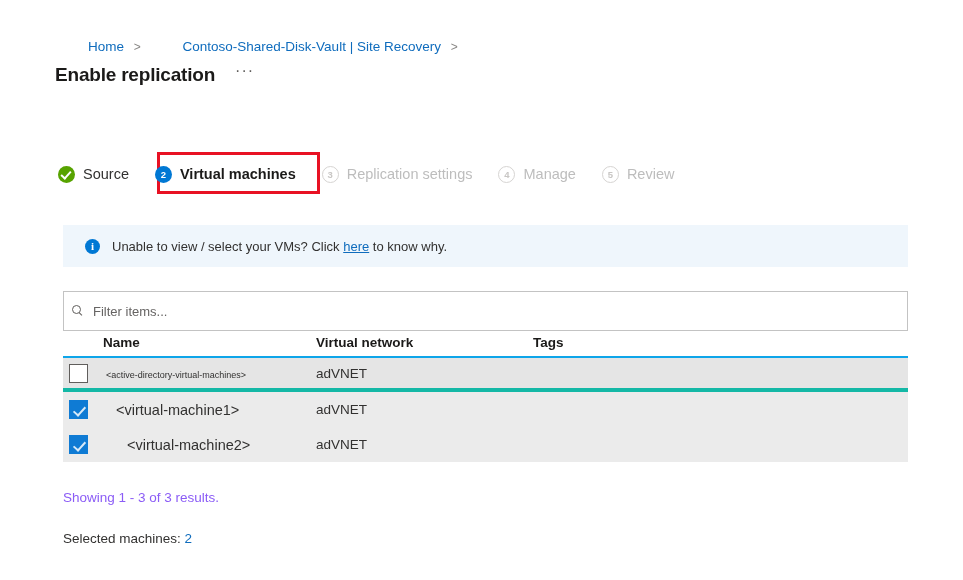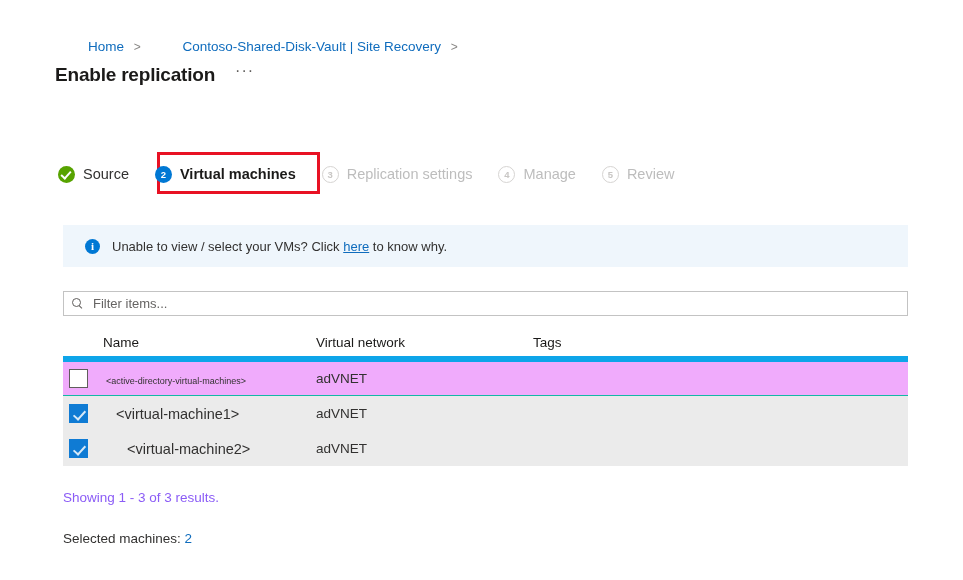--- a/index.html
+++ b/index.html
@@ -174,21 +174,21 @@
     text-decoration: underline;
     cursor: pointer;
   }
 
   
   .filter-box {
     position: absolute;
     left: 63px;
     top: 291px;
     width: 845px;
-    height: 25px;
+    height: 40px;
     border: 1px solid #c3c3c3;
     background: #ffffff;
     box-sizing: border-box;
     display: flex;
     align-items: center;
     padding-left: 8px;
   }
   .search-glyph {
     width: 12px; height: 12px;
     flex: none;
@@ -228,39 +228,39 @@
   .table {
     position: absolute;
     left: 63px;
     top: 328px;
     width: 845px;
   }
   .t-head {
     display: flex;
     align-items: center;
     height: 28px;
-    border-bottom: 6px solid #0ea5e9;
+    border-bottom: 2px solid #0ea5e9;
     font-size: 13.5px;
-    font-weight: normal;
+    font-weight: bold;
     color: #1b1a19;
   }
   .col-check { width: 40px; flex: none; }
   .col-name  { width: 213px; flex: none; }
   .col-vnet  { width: 217px; flex: none; }
   .col-tags  { flex: 1; }
 
   .t-row {
     display: flex;
     align-items: center;
     box-sizing: border-box;
   }
   .t-row.r0 {
     height: 34px;
-    background: #f0abfc;
-    border-bottom: 1px solid #14b8a6;
+    background: #e5e5e5;
+    border-bottom: 4px solid #14b8a6;
   }
   .t-row.sel {
     height: 35px;
     background: #ebebeb;
   }
 
   .cb {
     width: 19px; height: 19px;
     box-sizing: border-box;
     flex: none;

